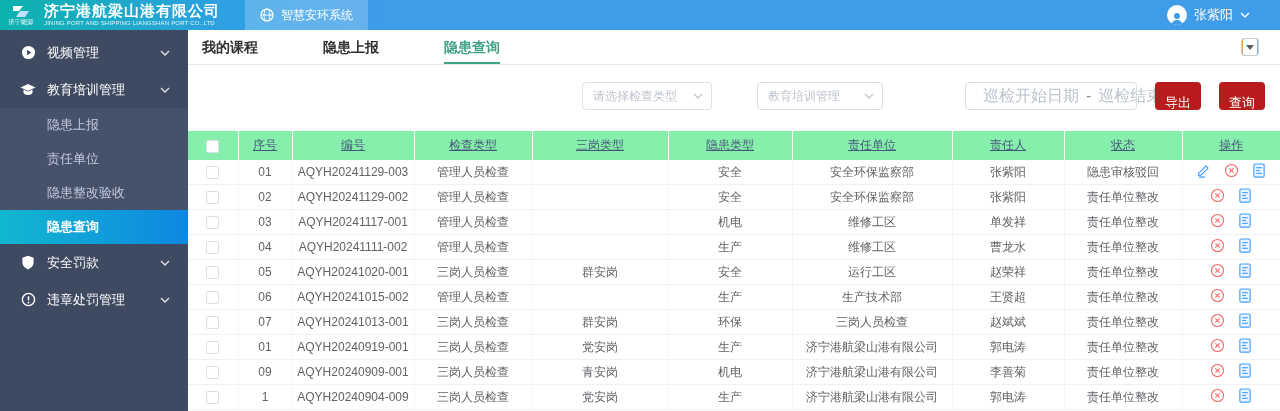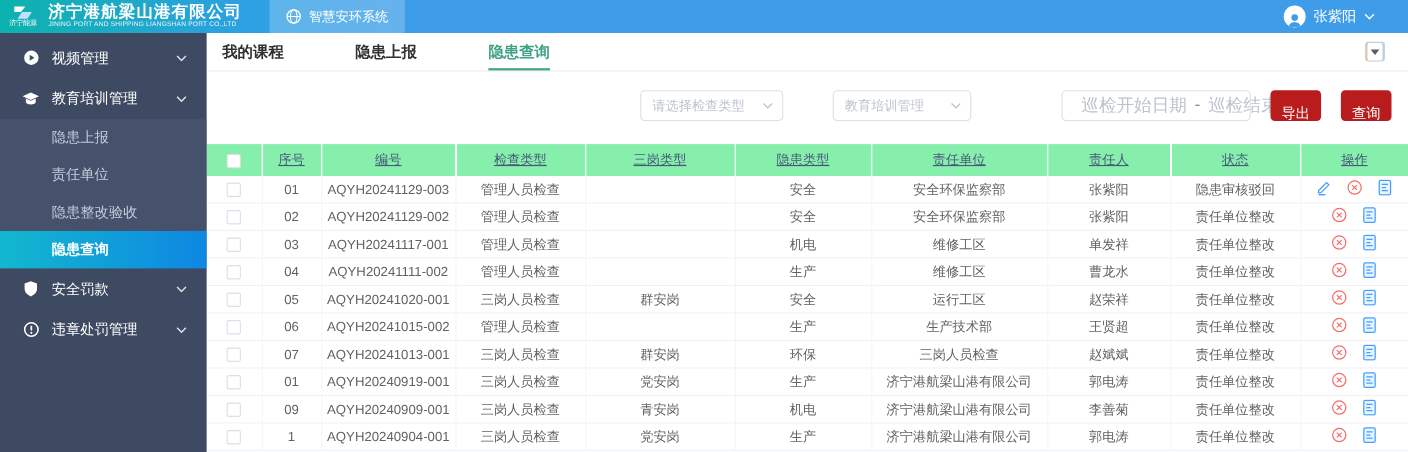--- a/index.html
+++ b/index.html
@@ -518,21 +518,21 @@
                         <line x1="4" y1="8" x2="8" y2="8" stroke="#409eff" stroke-width="1.2"></line>
                         <line x1="4" y1="11" x2="10" y2="11" stroke="#409eff" stroke-width="1.2"></line>
                       </svg></span>
                   </span>
                 </div>
               </td>
             </tr>
             <tr>
               <td><span class="cb"></span></td>
               <td>1</td>
-              <td>AQYH20240904-001</td>
+              <td>AQYH20240904-009</td>
               <td>三岗人员检查</td>
               <td>党安岗</td>
               <td>生产</td>
               <td>济宁港航梁山港有限公司</td>
               <td>郭电涛</td>
               <td>责任单位整改</td>
               <td>
                 <div class="ops">
                   <span class="op">
                     <span><svg width="15" height="15" viewBox="0 0 16 16">

